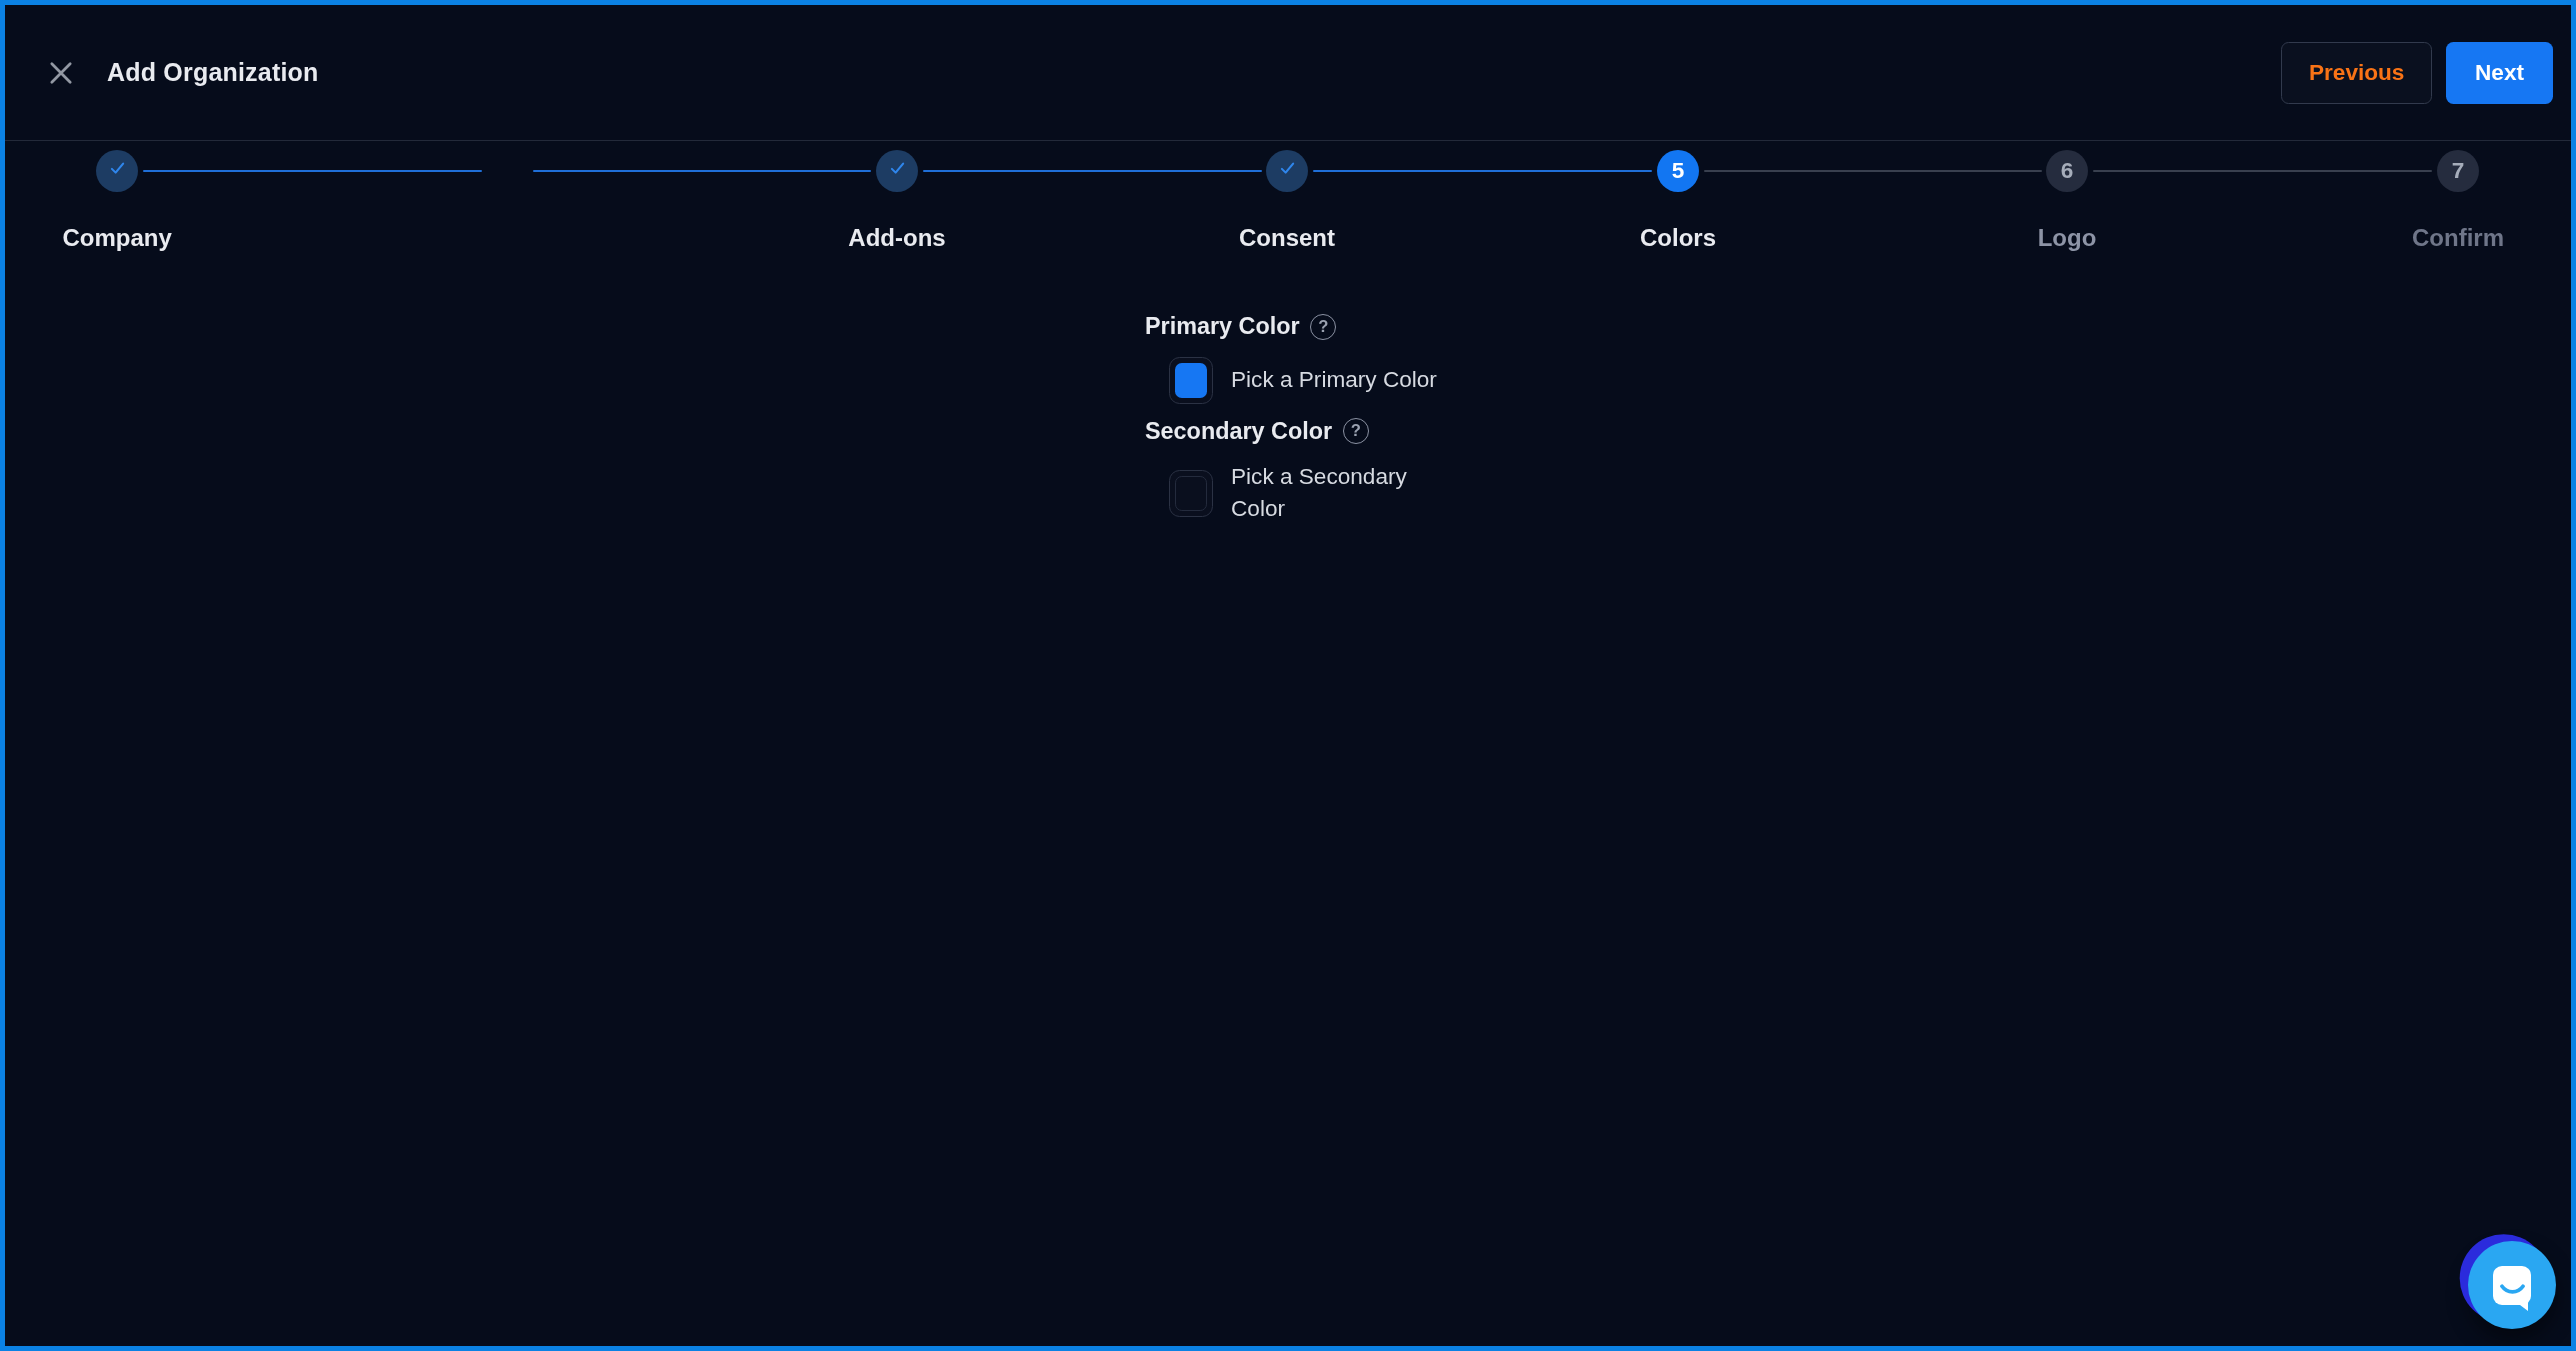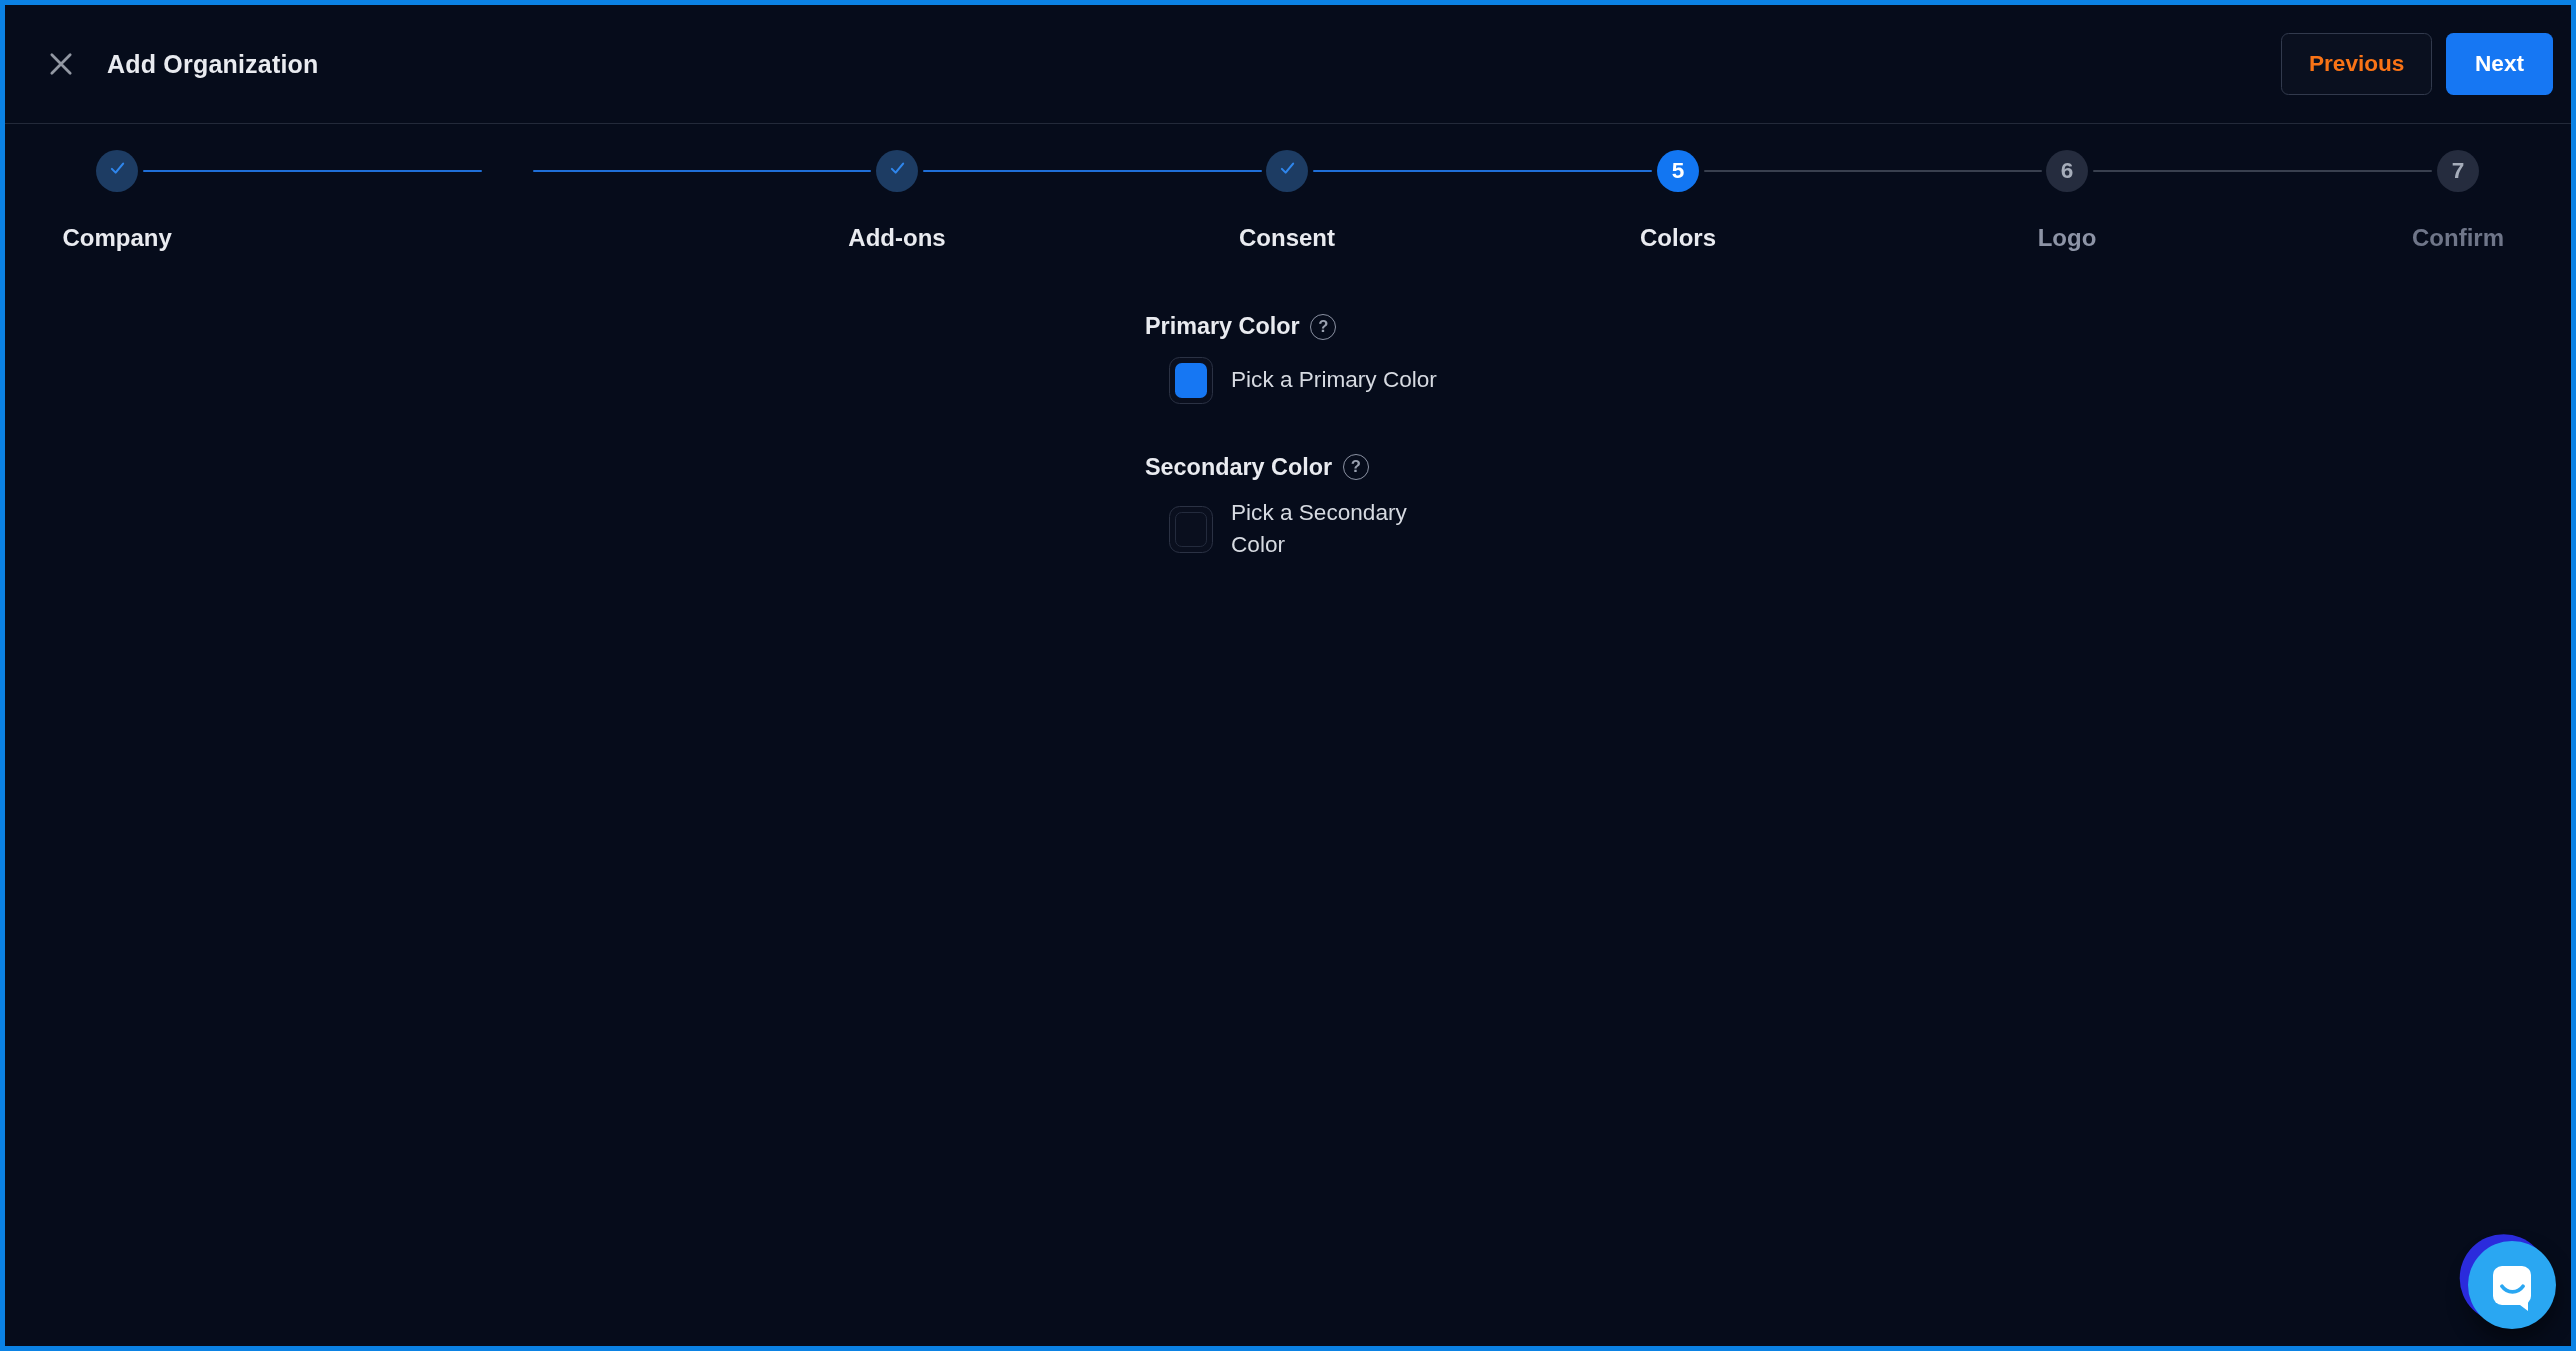--- a/index.html
+++ b/index.html
@@ -13,21 +13,21 @@
     position: relative;
     width: 2576px; height: 1351px;
     box-sizing: border-box;
     border: 5.3px solid #0b82e4;
     background: #060c1b;
     overflow: hidden;
   }
 
   
   .header {
-    position: absolute; left: 0; top: 0; right: 0; height: 119px;
+    position: absolute; left: 0; top: 0; right: 0; height: 136px;
     display: flex; align-items: center;
     padding: 0 18px 0 39px;
     border-bottom: 1.5px solid #232a3a;
     box-sizing: border-box;
   }
   .close-btn {
     width: 33px; height: 33px;
     display: flex; align-items: center; justify-content: center;
     background: transparent; border: none; cursor: pointer; padding: 0;
   }
@@ -94,21 +94,21 @@
     font-size: 24px; font-weight: 700; color: #e9ebf0;
     white-space: nowrap;
   }
   .step.upcoming .step-label { color: #8d94a6; font-weight: 700; }
   .step.upcoming.far .step-label { color: #6f7689; }
 
   
   .form {
     position: absolute; left: 1140px; top: 308px; width: 528px;
   }
-  .field + .field { margin-top: 50px; }
+  .field + .field { margin-top: 14px; }
   .field-label-row {
     display: flex; align-items: center;
     font-size: 23.4px; font-weight: 700; color: #e9ebf0;
     margin-bottom: 16.6px;
   }
   .help {
     margin-left: 10.6px;
     width: 26px; height: 26px; border-radius: 50%;
     border: 1.9px solid #8b92a3; color: #9aa1b0;
     display: inline-flex; align-items: center; justify-content: center;

